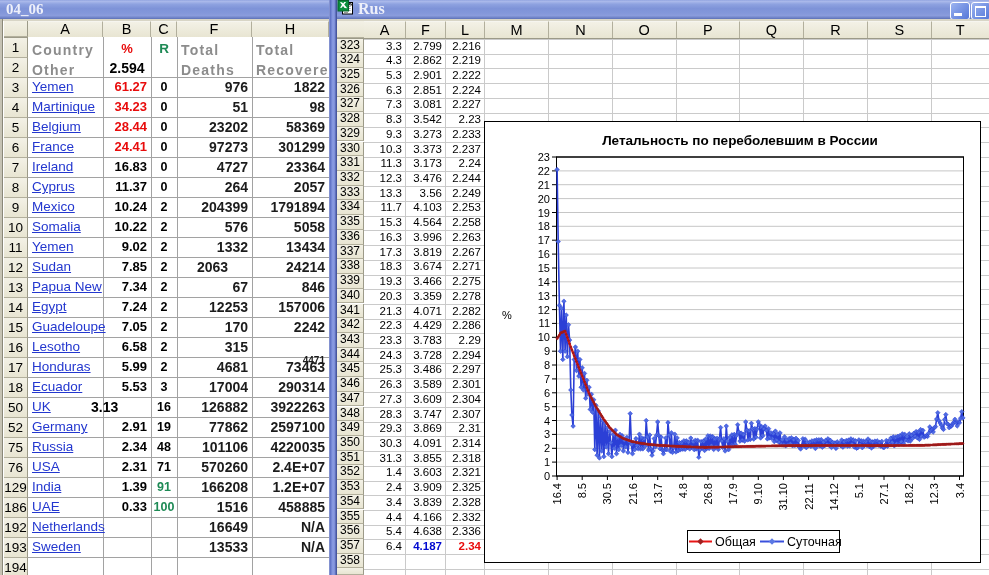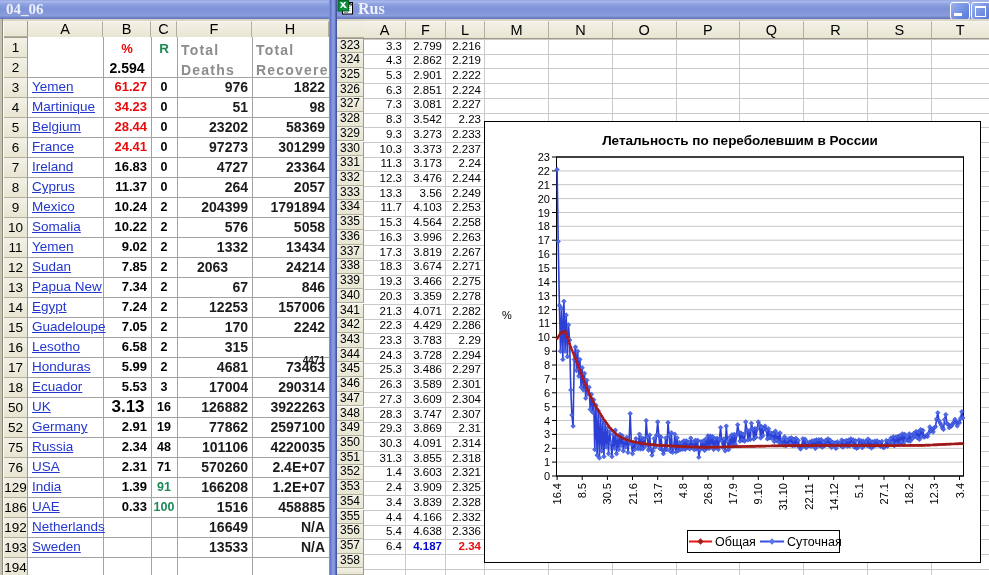--- a/index.html
+++ b/index.html
@@ -53,20 +53,21 @@
       <div class="gcell" style="top:518px;left:4px;width:23px;height:19px;font-size:13.5px;line-height:19px">192</div>
       <div class="gcell" style="top:538px;left:4px;width:23px;height:19px;font-size:13.5px;line-height:19px">193</div>
       <div class="gcell" style="top:558px;left:4px;width:23px;height:17px;font-size:13.5px;line-height:19px">194</div>
       <div class="abs" style="left:28px;top:37px;width:308px;height:538px;background:#fff"></div>
       <div class="hlnrep" style="left:28px;top:77px;width:301px;height:498px;background:repeating-linear-gradient(180deg,#a2a2a2 0 1px,transparent 1px 20px)"></div>
       <div class="vln" style="left:103px;top:37px;height:538px;background:#a2a2a2"></div>
       <div class="vln" style="left:151px;top:37px;height:538px;background:#a2a2a2"></div>
       <div class="vln" style="left:177px;top:37px;height:538px;background:#a2a2a2"></div>
       <div class="vln" style="left:252px;top:37px;height:538px;background:#a2a2a2"></div>
       <div class="vln" style="left:329px;top:37px;height:538px;background:#a2a2a2"></div>
+      <div class="cell bold" style="left:32px;top:40px;color:#8c8c8c;font-size:14px;letter-spacing:1.2px;line-height:20px">Country<br>Other</div>
       <div class="cell bold red" style="left:104px;top:41px;width:46px;text-align:center;font-size:13px">%</div>
       <div class="cell bold" style="left:104px;top:60px;width:46px;text-align:center;font-size:14px">2.594</div>
       <div class="cell bold green" style="left:152px;top:41px;width:24px;text-align:center;font-size:13.5px">R</div>
       <div class="cell bold" style="left:181px;top:40px;color:#8c8c8c;font-size:14px;letter-spacing:1.2px;line-height:20px">Total<br>Deaths</div>
       <div class="cell bold" style="left:256px;top:40px;color:#8c8c8c;font-size:14px;letter-spacing:1.2px;line-height:20px;width:73px;overflow:hidden">Total<br>Recovered</div>
       <div class="cell lnk" style="left:32px;top:77px;height:20px;line-height:20px;font-size:13.5px">Yemen</div>
       <div class="cell bold red" style="left:103px;top:77px;width:44px;text-align:right;height:20px;line-height:20px;font-size:13px">61.27</div>
       <div class="cell bold " style="left:151px;top:77px;width:26px;text-align:center;height:20px;line-height:20px;font-size:12.5px">0</div>
       <div class="cell bold dk" style="left:177px;top:77px;width:71px;text-align:right;height:20px;line-height:20px;font-size:14px">976</div>
       <div class="cell bold dk" style="left:252px;top:77px;width:73px;text-align:right;height:20px;line-height:20px;font-size:14px">1822</div>
@@ -139,21 +140,21 @@
       <div class="cell bold " style="left:103px;top:357px;width:44px;text-align:right;height:20px;line-height:20px;font-size:13px">5.99</div>
       <div class="cell bold " style="left:151px;top:357px;width:26px;text-align:center;height:20px;line-height:20px;font-size:12.5px">2</div>
       <div class="cell bold dk" style="left:177px;top:357px;width:71px;text-align:right;height:20px;line-height:20px;font-size:14px">4681</div>
       <div class="cell bold dk" style="left:252px;top:357px;width:73px;text-align:right;height:20px;line-height:20px;font-size:14px">73463</div>
       <div class="cell lnk" style="left:32px;top:377px;height:20px;line-height:20px;font-size:13.5px">Ecuador</div>
       <div class="cell bold " style="left:103px;top:377px;width:44px;text-align:right;height:20px;line-height:20px;font-size:13px">5.53</div>
       <div class="cell bold " style="left:151px;top:377px;width:26px;text-align:center;height:20px;line-height:20px;font-size:12.5px">3</div>
       <div class="cell bold dk" style="left:177px;top:377px;width:71px;text-align:right;height:20px;line-height:20px;font-size:14px">17004</div>
       <div class="cell bold dk" style="left:252px;top:377px;width:73px;text-align:right;height:20px;line-height:20px;font-size:14px">290314</div>
       <div class="cell lnk" style="left:32px;top:397px;height:20px;line-height:20px;font-size:13.5px">UK</div>
-      <div class="cell bold " style="left:106px;top:397px;width:44px;text-align:center;height:20px;line-height:20px;font-size:17px">3.13</div>
+      <div class="cell bold " style="left:91px;top:397px;width:44px;text-align:left;height:20px;line-height:20px;font-size:14px">3.13</div>
       <div class="cell bold " style="left:151px;top:397px;width:26px;text-align:center;height:20px;line-height:20px;font-size:12.5px">16</div>
       <div class="cell bold dk" style="left:177px;top:397px;width:71px;text-align:right;height:20px;line-height:20px;font-size:14px">126882</div>
       <div class="cell bold dk" style="left:252px;top:397px;width:73px;text-align:right;height:20px;line-height:20px;font-size:14px">3922263</div>
       <div class="cell lnk" style="left:32px;top:417px;height:20px;line-height:20px;font-size:13.5px">Germany</div>
       <div class="cell bold " style="left:103px;top:417px;width:44px;text-align:right;height:20px;line-height:20px;font-size:13px">2.91</div>
       <div class="cell bold " style="left:151px;top:417px;width:26px;text-align:center;height:20px;line-height:20px;font-size:12.5px">19</div>
       <div class="cell bold dk" style="left:177px;top:417px;width:71px;text-align:right;height:20px;line-height:20px;font-size:14px">77862</div>
       <div class="cell bold dk" style="left:252px;top:417px;width:73px;text-align:right;height:20px;line-height:20px;font-size:14px">2597100</div>
       <div class="cell lnk" style="left:32px;top:437px;height:20px;line-height:20px;font-size:13.5px">Russia</div>
       <div class="cell bold " style="left:103px;top:437px;width:44px;text-align:right;height:20px;line-height:20px;font-size:13px">2.34</div>

